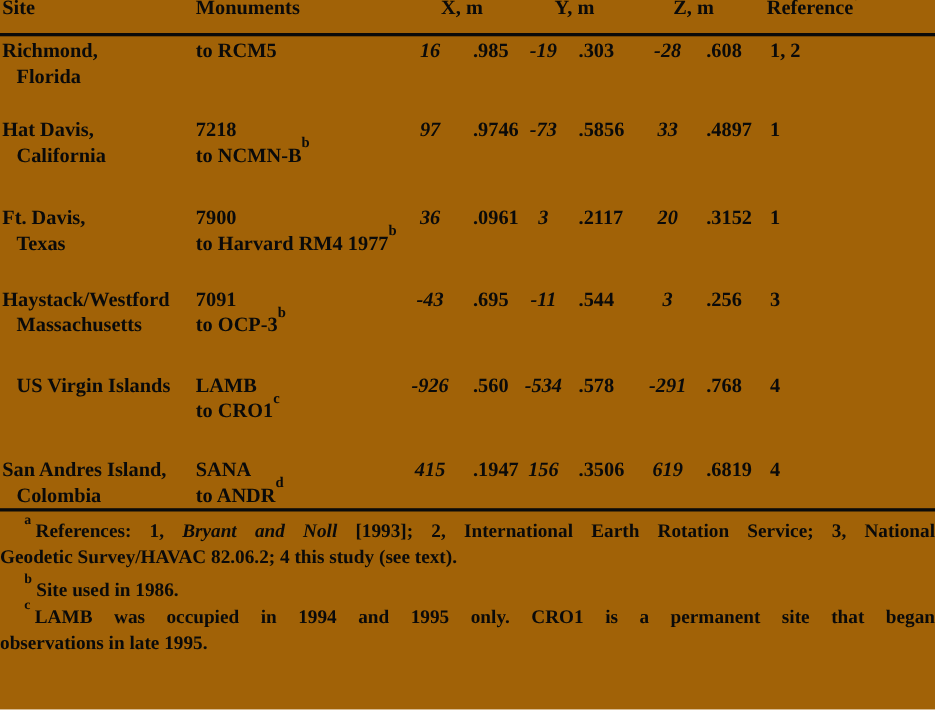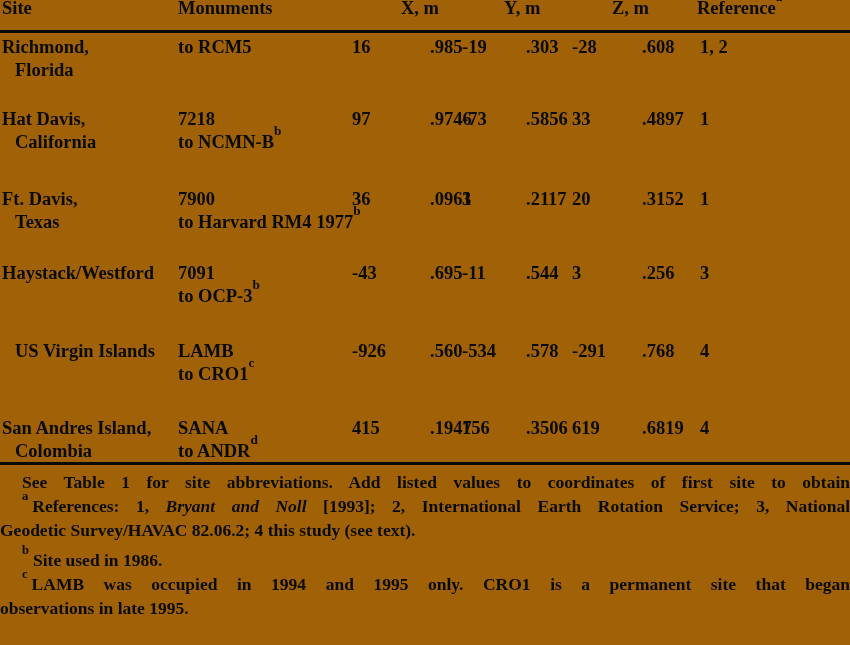--- a/index.html
+++ b/index.html
@@ -30,21 +30,21 @@
   
   .rule { position: absolute; left: 0; width: 850px; background: #0a0a0a; }
   .rule-top { top: 30px; height: 3px; }
   .rule-bottom { top: 462px; height: 3px; }
   
   .row { position: absolute; left: 0; width: 850px; font-size: 18.5px; line-height: 23px; }
   .c-site { position: absolute; left: 2px; top: 0; white-space: nowrap; }
   .c-site .l2 { padding-left: 13px; }
   .c-mon { position: absolute; left: 178px; top: 0; white-space: nowrap; }
   .num { position: absolute; top: 0; display: flex; white-space: nowrap; }
-  .num .ip { text-align: left; }
+  .num .ip { text-align: center; font-style: italic; }
   .colx { left: 352px; } .colx .ip { width: 78px; }
   .coly { left: 462px; } .coly .ip { width: 64px; }
   .colz { left: 572px; } .colz .ip { width: 70px; }
   .c-ref { position: absolute; left: 700px; top: 0; width: 122px; text-align: left; white-space: nowrap; }
   sup.tsup { font-size: 0.72em; position: relative; top: -0.45em; line-height: 0; }
   
   .notes { position: absolute; left: 0; top: 470px; width: 850px; font-size: 17.5px; line-height: 24px; }
   .noteline { width: 850px; }
   .just { text-align: justify; text-align-last: justify; }
   .indent { text-indent: 22px; }
@@ -135,20 +135,21 @@
     <div class="num colz">
         <span class="ip">20</span>
         <span class="fp">.3152</span>
       </div>
     <div class="c-ref">1</div>
   </div>
 
   <div class="row" style="top:262px">
     <div class="c-site">
       <div class="l1">Haystack/Westford</div>
+      <div class="l2">Massachusetts</div>
     </div>
     <div class="c-mon">
       <div class="l1"><span>7091</span><sup class="tsup"></sup></div>
       <div class="l2"><span>to OCP-3</span><sup class="tsup">b</sup></div>
     </div>
     <div class="num colx">
         <span class="ip">-43</span>
         <span class="fp">.695</span>
       </div>
     <div class="num coly">
@@ -203,21 +204,20 @@
         <span class="fp">.3506</span>
       </div>
     <div class="num colz">
         <span class="ip">619</span>
         <span class="fp">.6819</span>
       </div>
     <div class="c-ref">4</div>
   </div>
 
   <div class="notes">
-    <div class="noteline just indent">See Table 1 for site abbreviations.  Add listed values to coordinates of first site to obtain</div>
     <div class="noteline just indent"><sup class="nsup">a</sup><span>References: 1, </span><i>Bryant and Noll</i><span> [1993]; 2, International Earth Rotation Service; 3, National</span></div>
     <div class="noteline">Geodetic Survey/HAVAC 82.06.2; 4 this study (see text).</div>
     <div class="noteline indent mt6"><sup class="nsup">b</sup><span>Site used in 1986.</span></div>
     <div class="noteline just indent mt4"><sup class="nsup">c</sup><span>LAMB was occupied in 1994 and 1995 only.  CRO1 is a permanent site that began</span></div>
     <div class="noteline">observations in late 1995.</div>
   </div>
 
 </div>
 
 </body></html>

